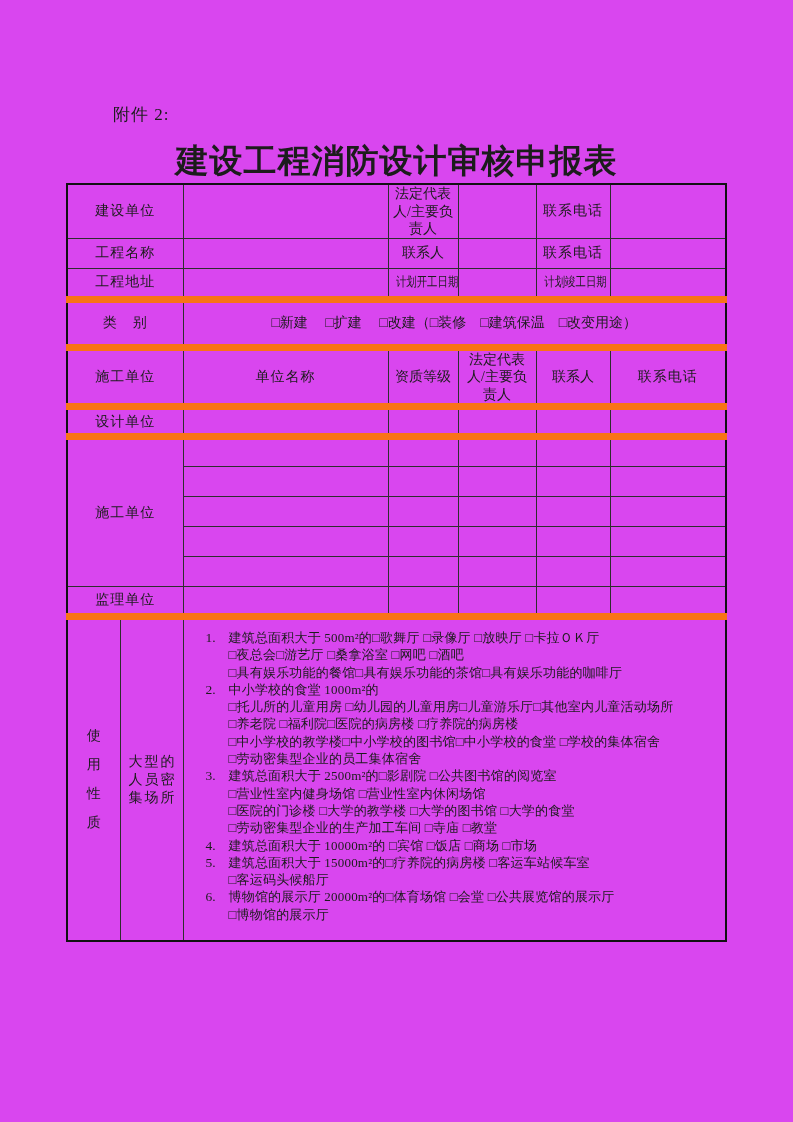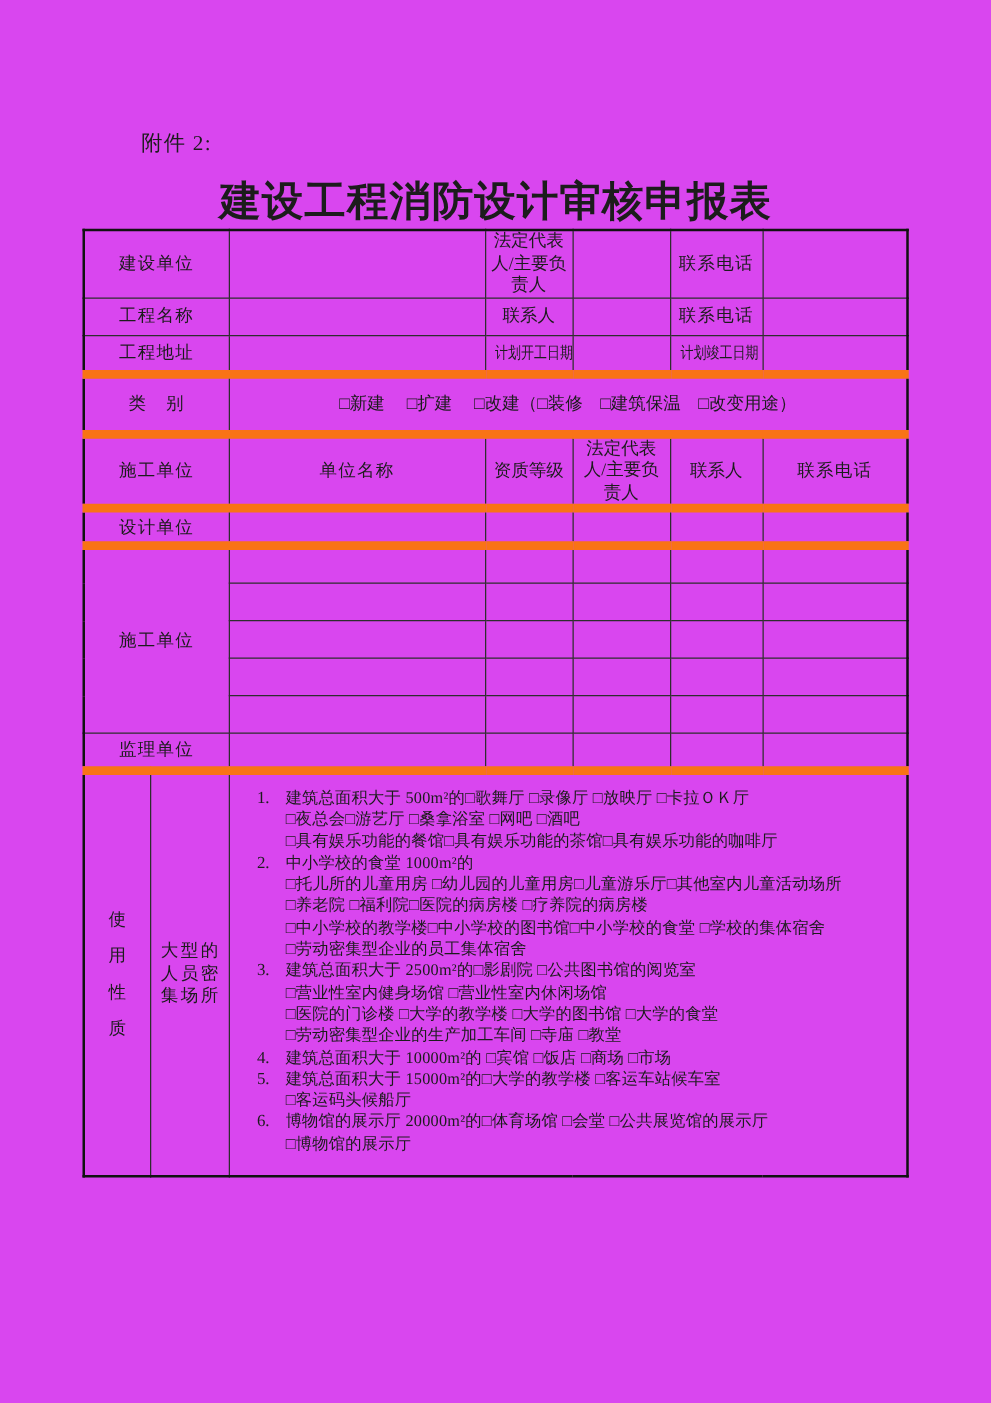--- a/index.html
+++ b/index.html
@@ -228,21 +228,21 @@
               <div class="uline">□营业性室内健身场馆 □营业性室内休闲场馆</div>
               <div class="uline">□医院的门诊楼 □大学的教学楼 □大学的图书馆 □大学的食堂</div>
               <div class="uline">□劳动密集型企业的生产加工车间 □寺庙 □教堂</div>
             </div>
             <div class="uitem">
               <span class="unum">4.</span>
               <div class="uline">建筑总面积大于 10000m²的 □宾馆 □饭店 □商场 □市场</div>
             </div>
             <div class="uitem">
               <span class="unum">5.</span>
-              <div class="uline">建筑总面积大于 15000m²的□大学的教学楼 □客运车站候车室</div>
+              <div class="uline">建筑总面积大于 15000m²的□疗养院的病房楼 □客运车站候车室</div>
               <div class="uline">□客运码头候船厅</div>
             </div>
             <div class="uitem">
               <span class="unum">6.</span>
               <div class="uline">博物馆的展示厅 20000m²的□体育场馆 □会堂 □公共展览馆的展示厅</div>
               <div class="uline">□博物馆的展示厅</div>
             </div>
           </td>
     </tr>
   </tbody>

